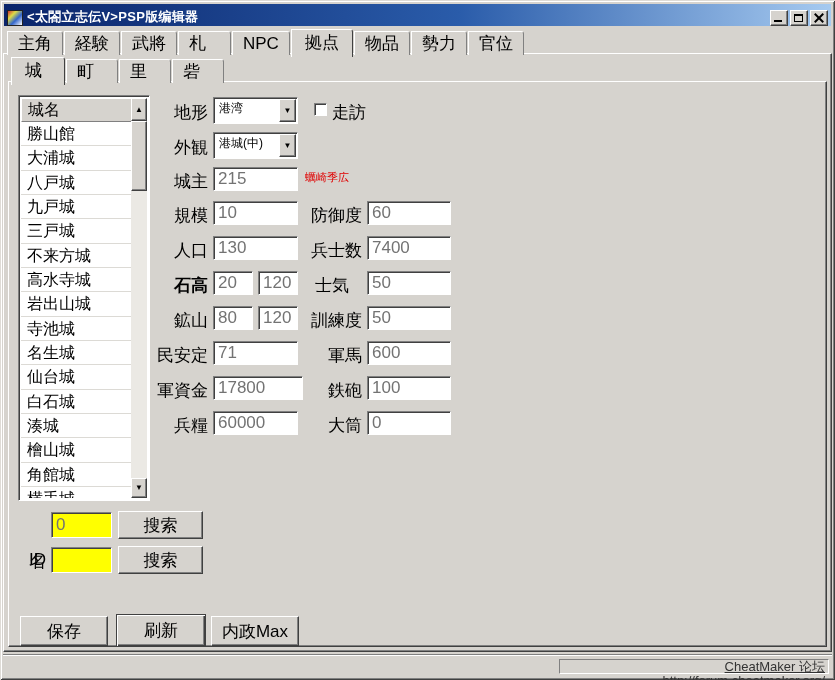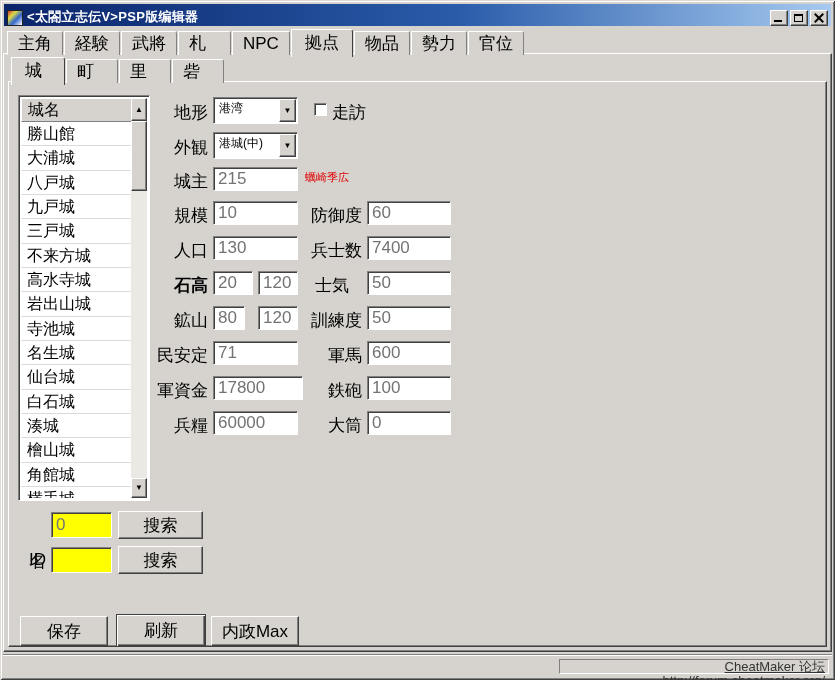--- a/index.html
+++ b/index.html
@@ -187,21 +187,21 @@
   <div class="flabel" style="left:298px;top:239px;width:64px;">兵士数</div>
   <input class="edit" style="left: 367px; top: 236px; width: 84px; height: 24px;" value="7400">
 
   <div class="flabel" style="left:128px;top:274px;width:80px;font-weight:bold;">石高</div>
   <input class="edit" style="left: 213px; top: 271px; width: 40px; height: 24px;" value="20">
   <input class="edit" style="left: 258px; top: 271px; width: 40px; height: 24px;" value="120">
   <div class="flabel" style="left:285px;top:274px;width:64px;">士気</div>
   <input class="edit" style="left: 367px; top: 271px; width: 84px; height: 24px;" value="50">
 
   <div class="flabel" style="left:128px;top:309px;width:80px;">鉱山</div>
-  <input class="edit" style="left: 213px; top: 306px; width: 32px; height: 24px;" value="80">
+  <input class="edit" style="left: 213px; top: 306px; width: 40px; height: 24px;" value="80">
   <input class="edit" style="left: 258px; top: 306px; width: 40px; height: 24px;" value="120">
   <div class="flabel" style="left:298px;top:309px;width:64px;">訓練度</div>
   <input class="edit" style="left: 367px; top: 306px; width: 84px; height: 24px;" value="50">
 
   <div class="flabel" style="left:128px;top:344px;width:80px;">民安定</div>
   <input class="edit" style="left: 213px; top: 341px; width: 85px; height: 24px;" value="71">
   <div class="flabel" style="left:298px;top:344px;width:64px;">軍馬</div>
   <input class="edit" style="left: 367px; top: 341px; width: 84px; height: 24px;" value="600">
 
   <div class="flabel" style="left:128px;top:379px;width:80px;">軍資金</div>

